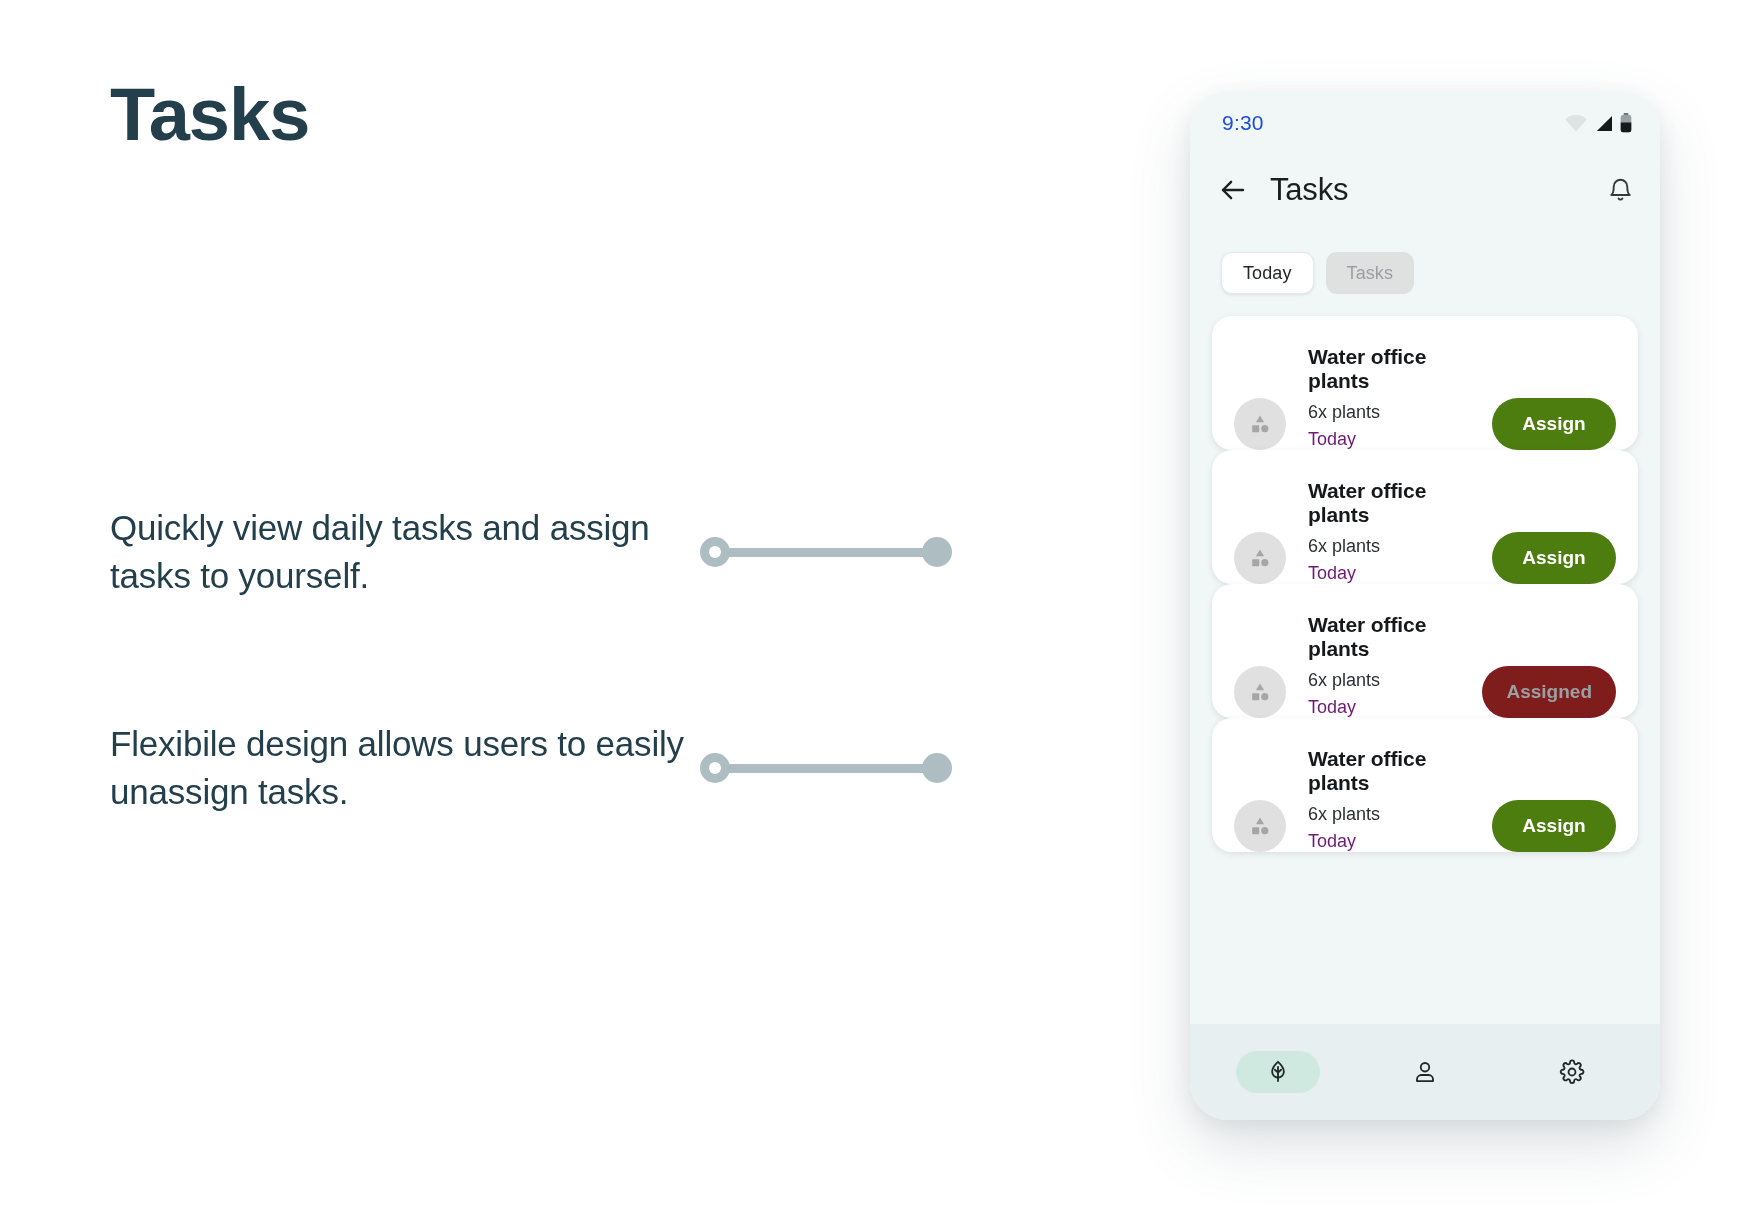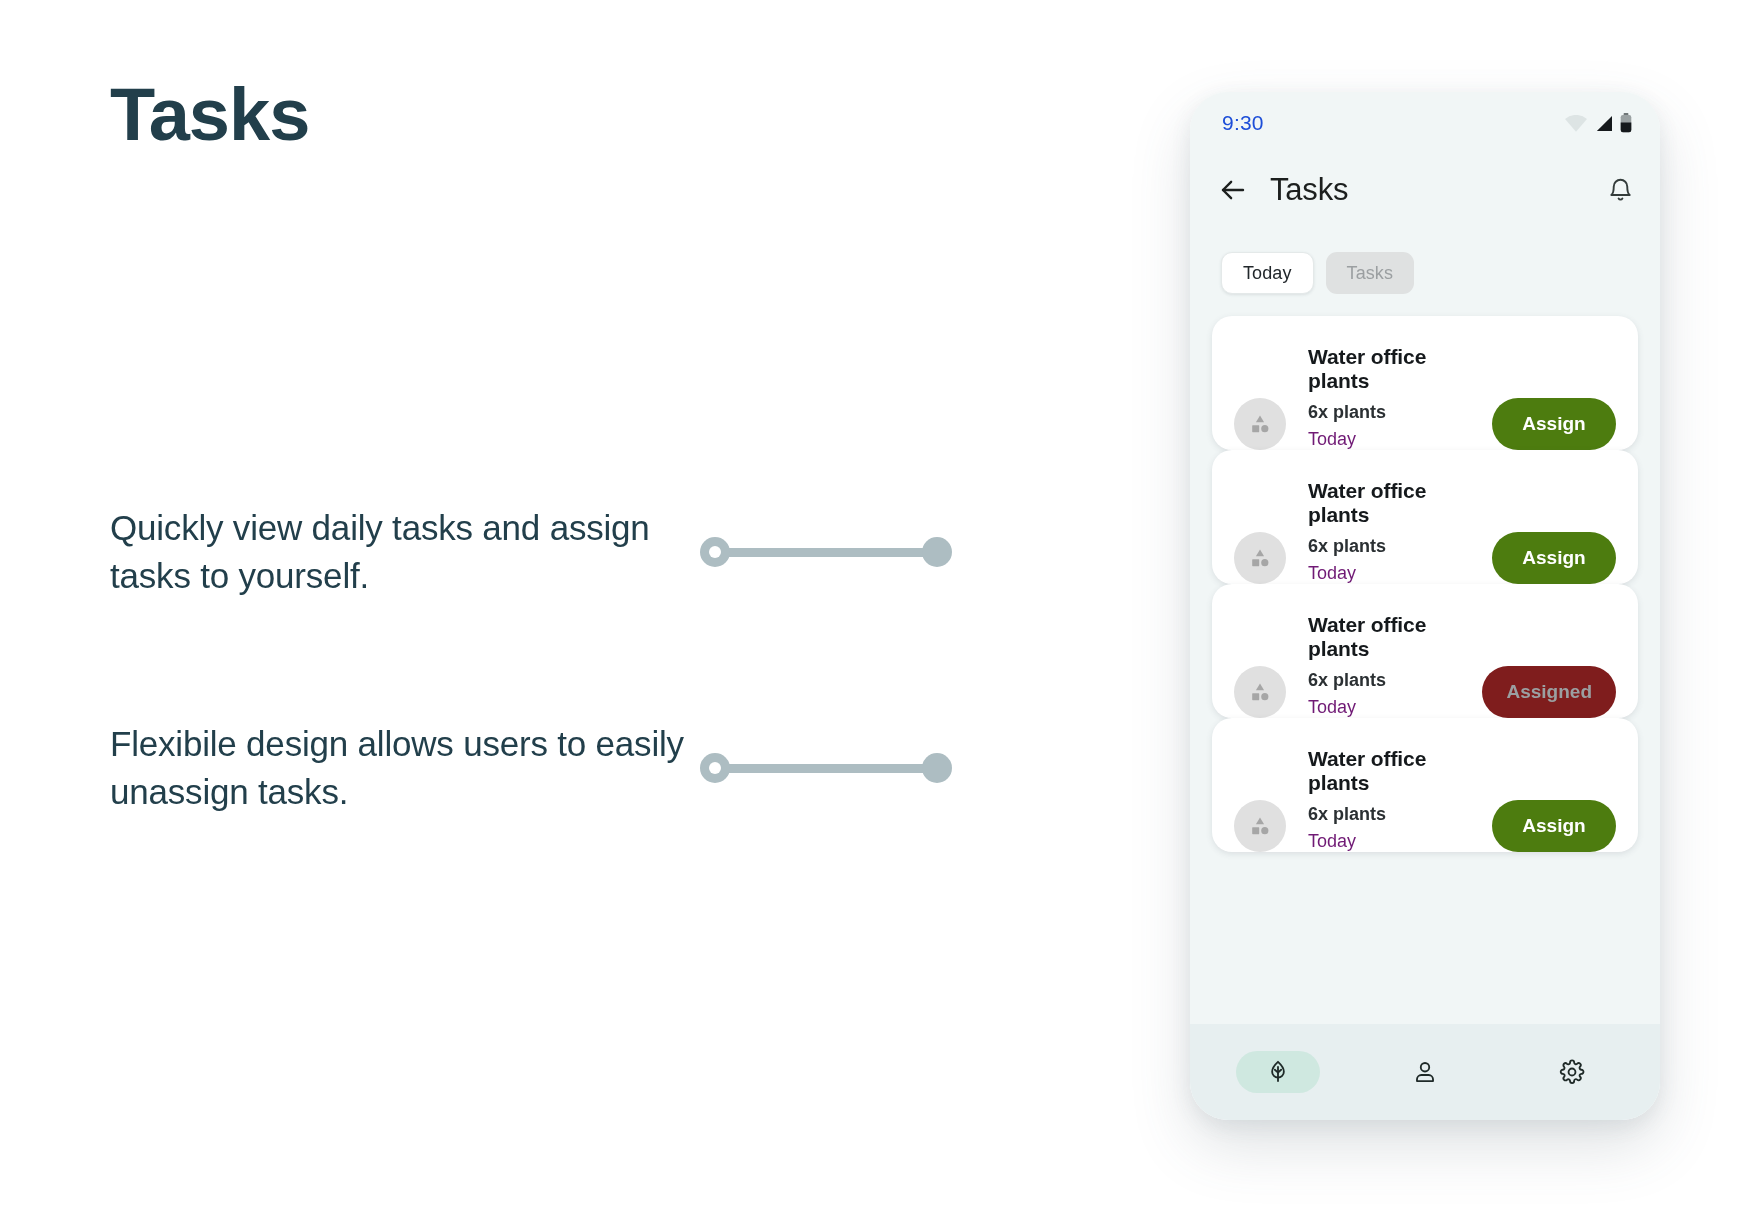--- a/index.html
+++ b/index.html
@@ -235,21 +235,20 @@
     font-size: 21px;
     font-weight: 700;
     color: #15191c;
     margin-bottom: 9px;
     letter-spacing: -0.1px;
   }
   .task-sub {
     font-size: 18px;
     color: #2b3033;
     margin-bottom: 6px;
-    font-weight: bold;
   }
   .task-when {
     font-size: 18px;
     color: #701a75;
   }
 
   .assign-btn {
     flex: none;
     height: 52px;
     min-width: 124px;

